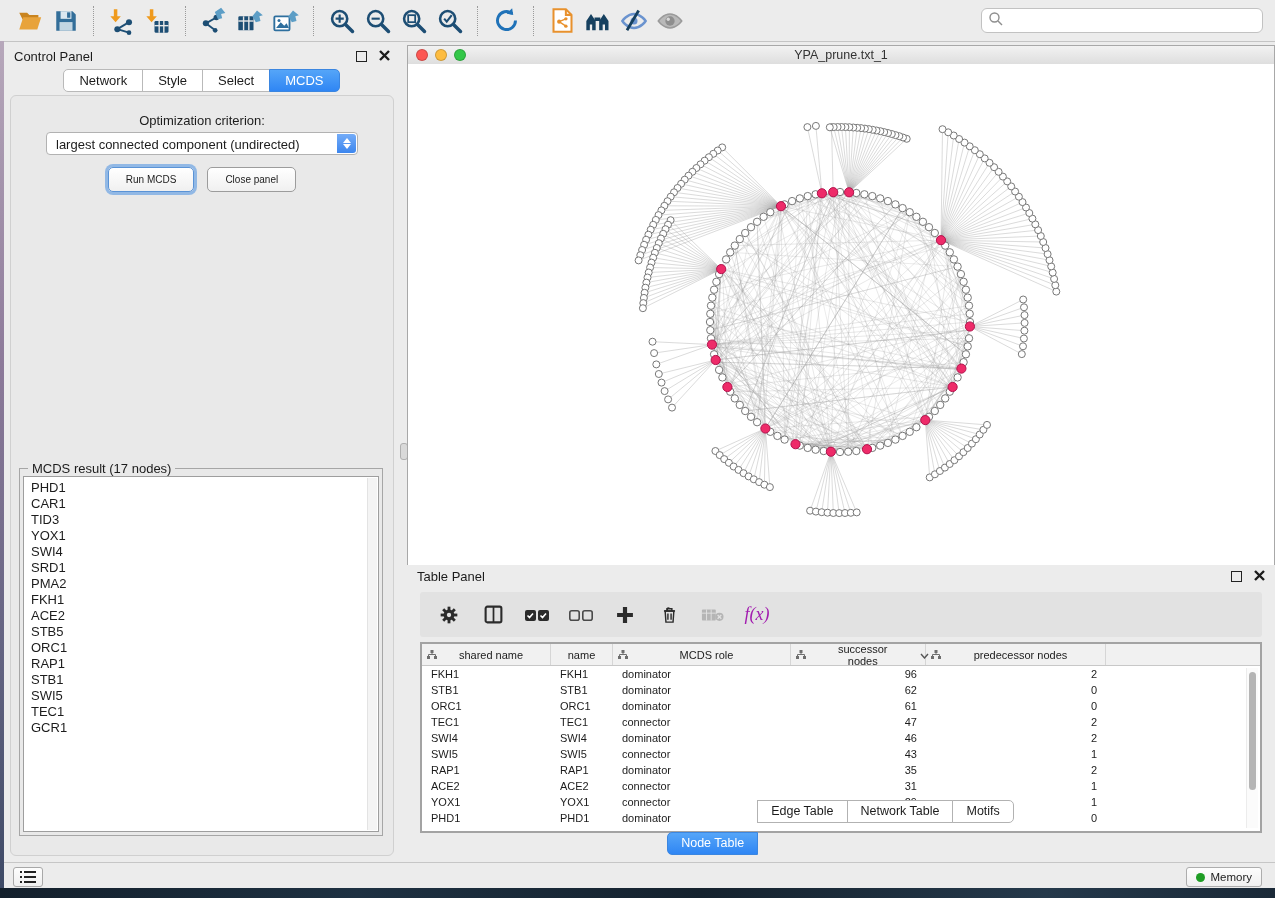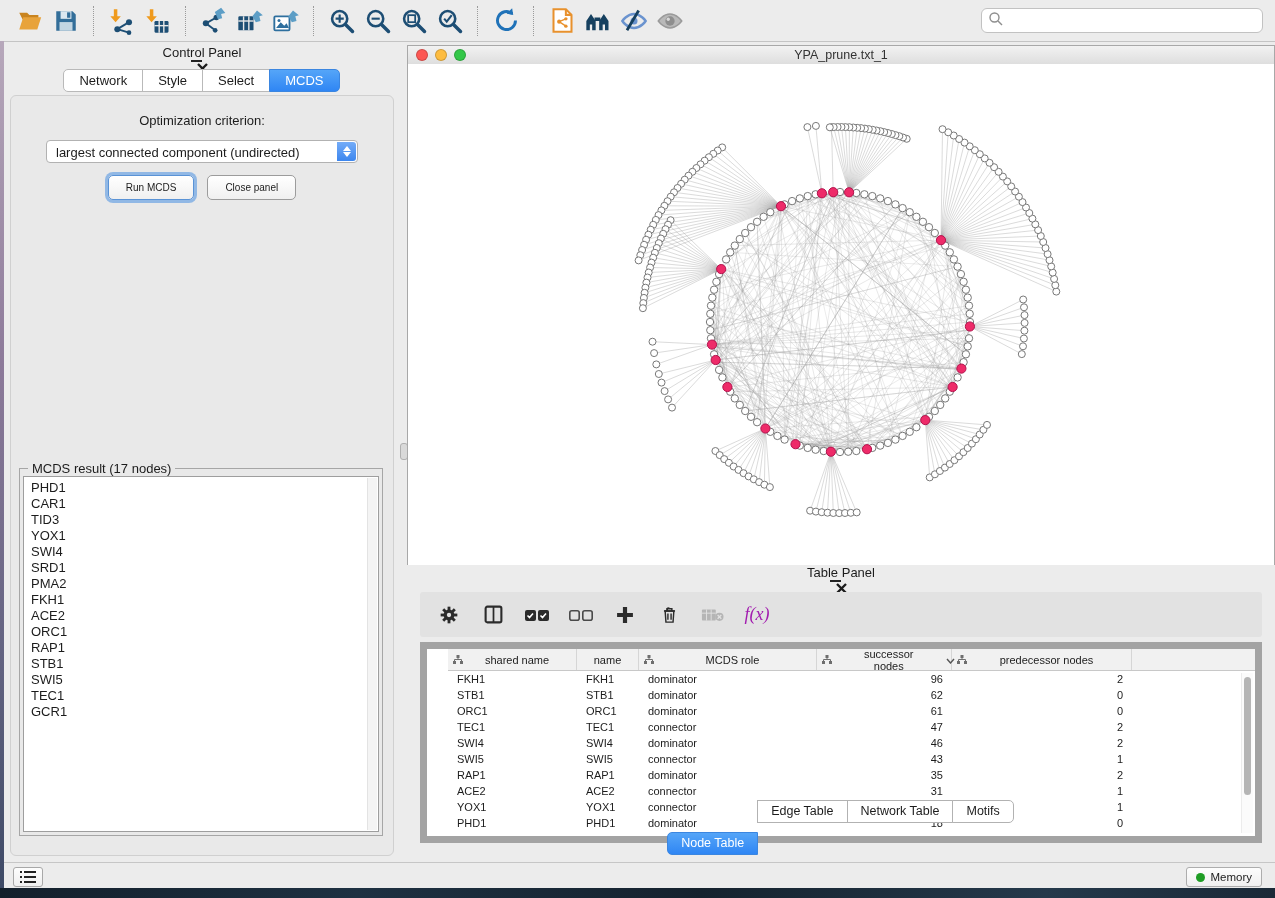--- a/index.html
+++ b/index.html
@@ -14,33 +14,33 @@
   
   #toolbar{position:absolute;top:0;left:0;right:0;height:41px;background:#ececec;
     border-bottom:1px solid #c4c4c4;display:flex;align-items:center;padding:0 12px;}
   .tbtn{width:30px;height:30px;display:flex;align-items:center;justify-content:center;margin:0 3px;}
   .tsep{width:1px;height:30px;border-left:1px dotted #9b9b9b;margin:0 9px;}
   #search-box{margin-left:auto;width:268px;height:23px;background:#fff;border:1px solid #c2c2c2;
     border-radius:6px;display:flex;align-items:center;padding:0 6px;}
   #search-box input{border:none;outline:none;flex:1;font-size:12px;background:transparent;}
   
   #control-panel{position:absolute;left:4px;top:45px;width:396px;height:817px;background:#ececec;}
-  .panel-head{height:22px;display:flex;align-items:center;padding:0 10px;font-size:13px;flex-direction:column;}
+  .panel-head{height:22px;display:flex;align-items:center;padding:0 10px;font-size:13px;}
   .panel-head .ttl{flex:1;}
   .float-box{width:9px;height:9px;border:1.6px solid #222;margin-right:12px;display:inline-block;}
   .close-x{font-weight:bold;}
   #cp-tabs{position:absolute;top:24px;left:0;right:0;display:flex;justify-content:center;z-index:2;}
   .cp-tab{padding:3px 15px;background:#fff;border:1px solid #b9b9b9;font-size:13px;margin-left:-1px;}
   .cp-tab:first-child{border-radius:5px 0 0 5px;}
   .cp-tab:last-child{border-radius:0 5px 5px 0;}
   .cp-tab.active{background:linear-gradient(#55a5f8,#2f86f4);color:#fff;border-color:#3b86e0;}
   #cp-content{position:absolute;top:50px;left:6px;right:6px;bottom:6px;background:#e9e9e9;
     border:1px solid #d0d0d0;border-radius:6px;}
   #opt-label{text-align:center;margin-top:17px;font-size:13px;}
-  #criterion{margin:12px auto 0;width:312px;height:23px;background:#fff;border:1px solid #b2b2b2;
+  #criterion{margin:4px auto 0;width:312px;height:23px;background:#fff;border:1px solid #b2b2b2;
     border-radius:4px;position:relative;font-size:13px;line-height:23px;padding-left:9px;box-sizing:border-box;}
   #criterion .stepper{position:absolute;right:1px;top:1px;bottom:1px;width:19px;border-radius:0 3px 3px 0;
     background:linear-gradient(#74acf8,#3c86ee);}
   .chev{position:absolute;left:5.5px;width:0;height:0;border-left:4px solid transparent;border-right:4px solid transparent;}
   .chev.up{top:4px;border-bottom:5px solid #fff;}
   .chev.dn{bottom:4px;border-top:5px solid #fff;}
   #cp-buttons{display:flex;justify-content:center;gap:13px;margin-top:12px;}
   .btn{height:23px;padding:0 17px;background:linear-gradient(#ffffff,#f0f0f0);border:1px solid #9c9c9c;
     border-radius:5px;font-size:10px;display:flex;align-items:center;}
   .btn.focused{box-shadow:0 0 0 3px rgba(73,144,226,.55);border-color:#5a93d6;}
@@ -63,21 +63,21 @@
   #net-canvas{position:absolute;top:19px;left:0;right:0;bottom:0;background:#fff;
     border:1px solid #a8a8a8;border-top:none;}
   #net-hscroll{position:absolute;left:245px;bottom:2px;width:16px;height:6px;background:#c9c9c9;border-radius:3px;}
   
   #table-panel{position:absolute;left:407px;top:565px;width:868px;height:297px;background:#ececec;}
   #tp-toolbar{position:absolute;left:13px;right:13px;top:27px;height:45px;background:#e2e2e2;
     border-radius:3px;display:flex;align-items:center;gap:10px;padding:0 12px;}
   .tp-btn{width:34px;height:34px;display:flex;align-items:center;justify-content:center;}
   .fx{font-family:"Liberation Serif","DejaVu Serif",serif;font-style:italic;font-size:18px;color:#a21caf;}
   #tp-table{position:absolute;left:13px;right:13px;top:77px;height:187px;background:#fff;
-    border:7px solid #a3a3a3;font-size:11px;overflow:hidden;padding-left:21px;}
+    border:2px solid #a3a3a3;font-size:11px;overflow:hidden;}
   #tp-header{display:flex;height:21px;border-bottom:1px solid #c8c8c8;background:#f1f1f1;}
   .th{display:flex;align-items:center;border-right:1px solid #d6d6d6;box-sizing:border-box;padding:0 5px;}
   .th .lbl{flex:1;text-align:center;font-size:11px;}
   .tr{display:flex;height:16px;line-height:16px;}
   .td{box-sizing:border-box;padding:0 9px;white-space:nowrap;overflow:hidden;}
   .td.num{text-align:right;}
   #tp-vscroll{position:absolute;right:2px;top:24px;bottom:3px;width:11px;background:#fbfbfb;border-left:1px solid #ececec;}
   #tp-vscroll .thumb{position:absolute;left:2px;top:4px;width:7px;height:118px;background:#b5b5b5;border-radius:4px;}
   #tp-tabs{position:absolute;bottom:7px;left:0;right:0;display:flex;justify-content:center;}
   .tp-tab{height:21px;line-height:21px;padding:0 13px;background:#fff;border:1px solid #b2b2b2;
@@ -296,20 +296,21 @@
           <div id="mcds-sb"></div>
         <div class="mcds-item">PHD1</div>
             <div class="mcds-item">CAR1</div>
             <div class="mcds-item">TID3</div>
             <div class="mcds-item">YOX1</div>
             <div class="mcds-item">SWI4</div>
             <div class="mcds-item">SRD1</div>
             <div class="mcds-item">PMA2</div>
             <div class="mcds-item">FKH1</div>
             <div class="mcds-item">ACE2</div>
+            <div class="mcds-item">STB5</div>
             <div class="mcds-item">ORC1</div>
             <div class="mcds-item">RAP1</div>
             <div class="mcds-item">STB1</div>
             <div class="mcds-item">SWI5</div>
             <div class="mcds-item">TEC1</div>
             <div class="mcds-item">GCR1</div>
           </div>
       </div>
     </div>
   </div>

